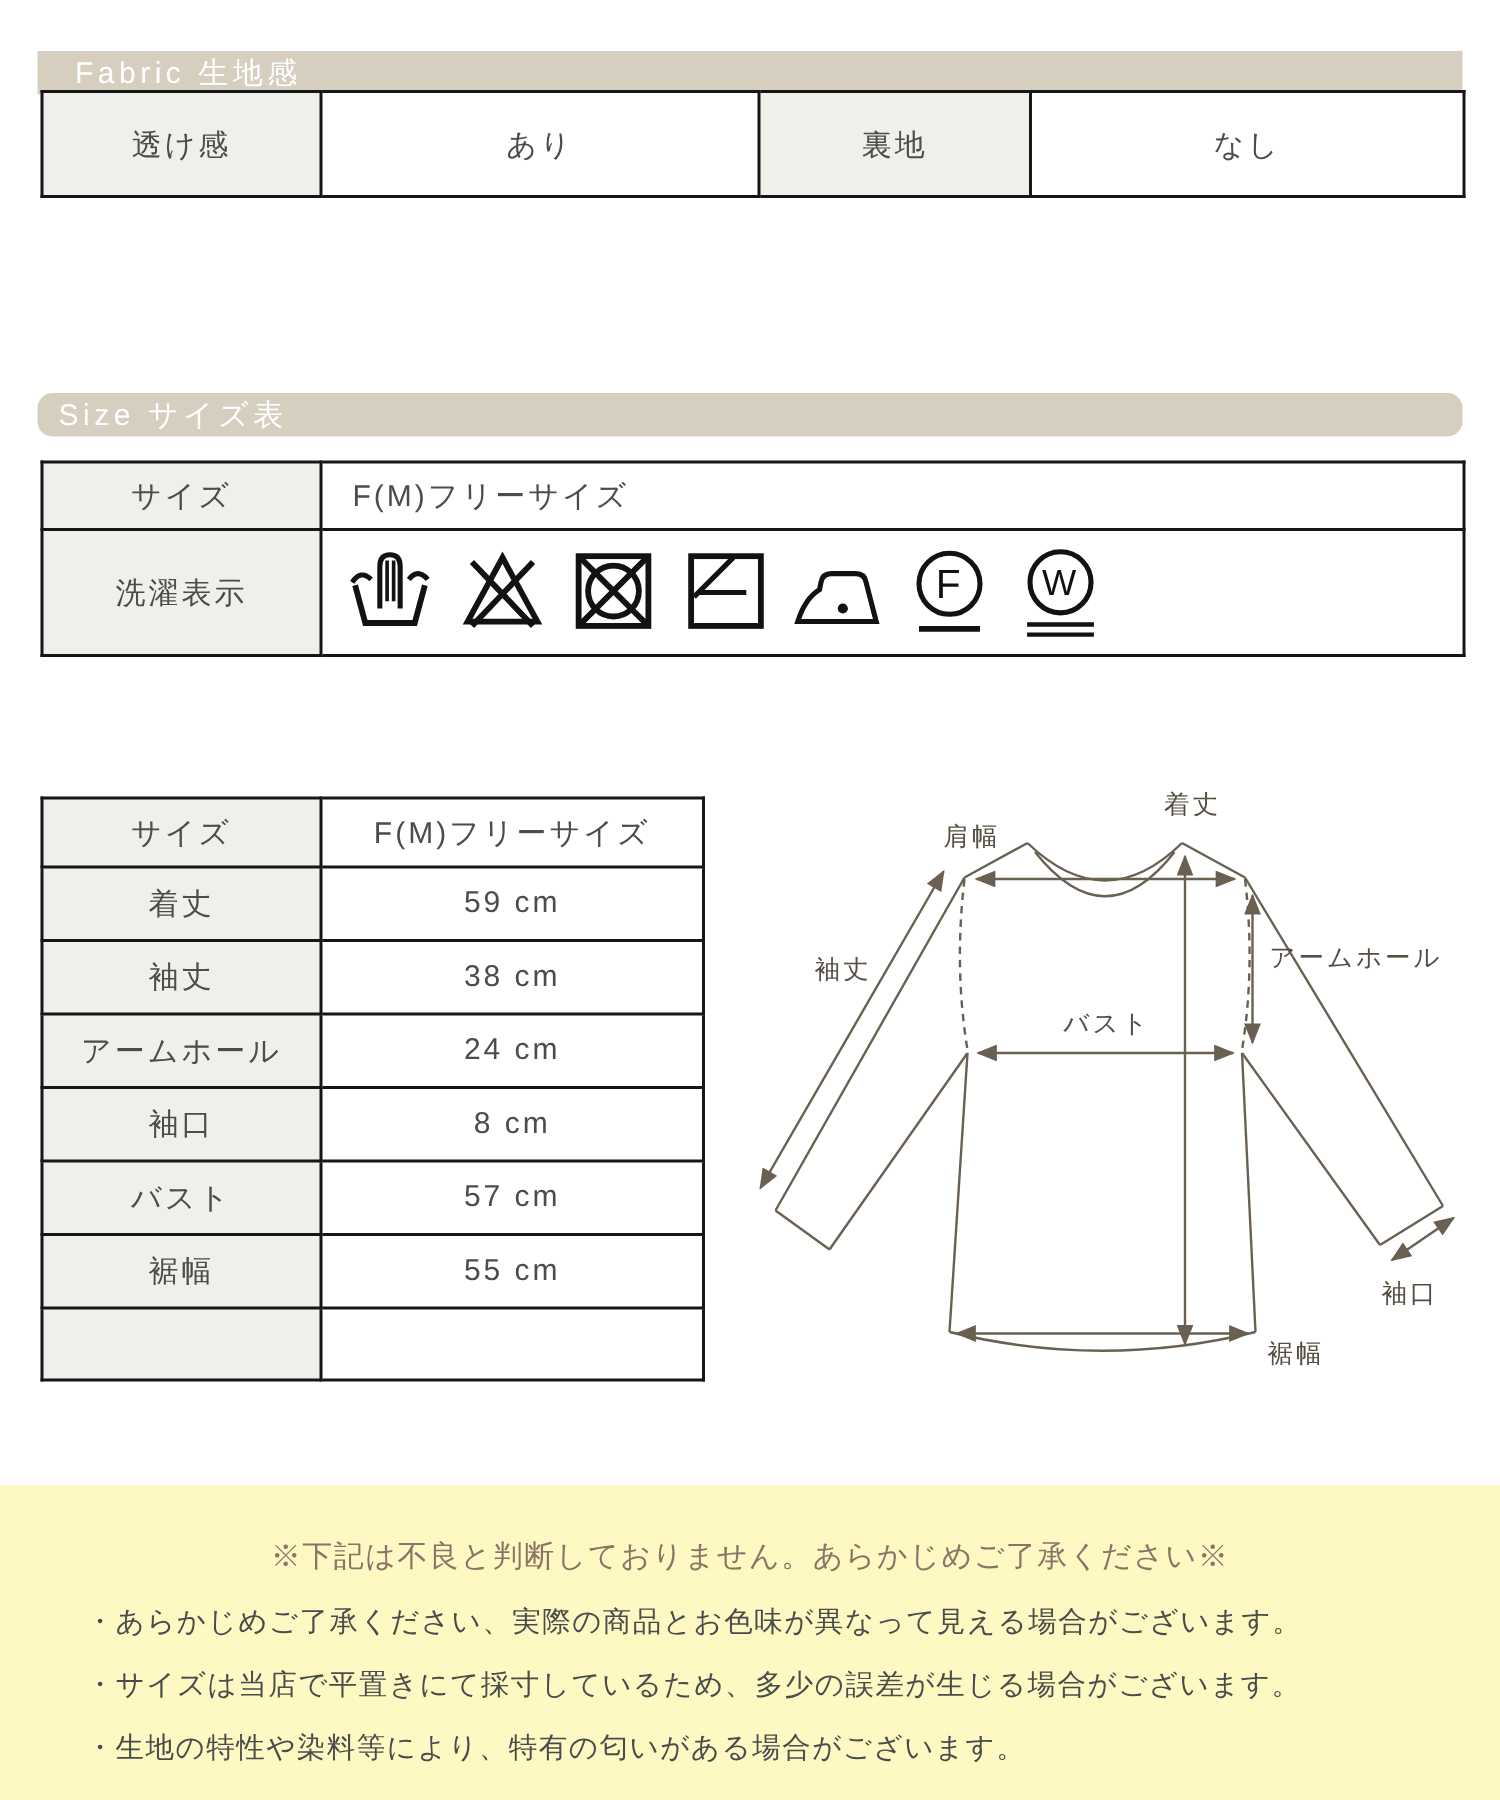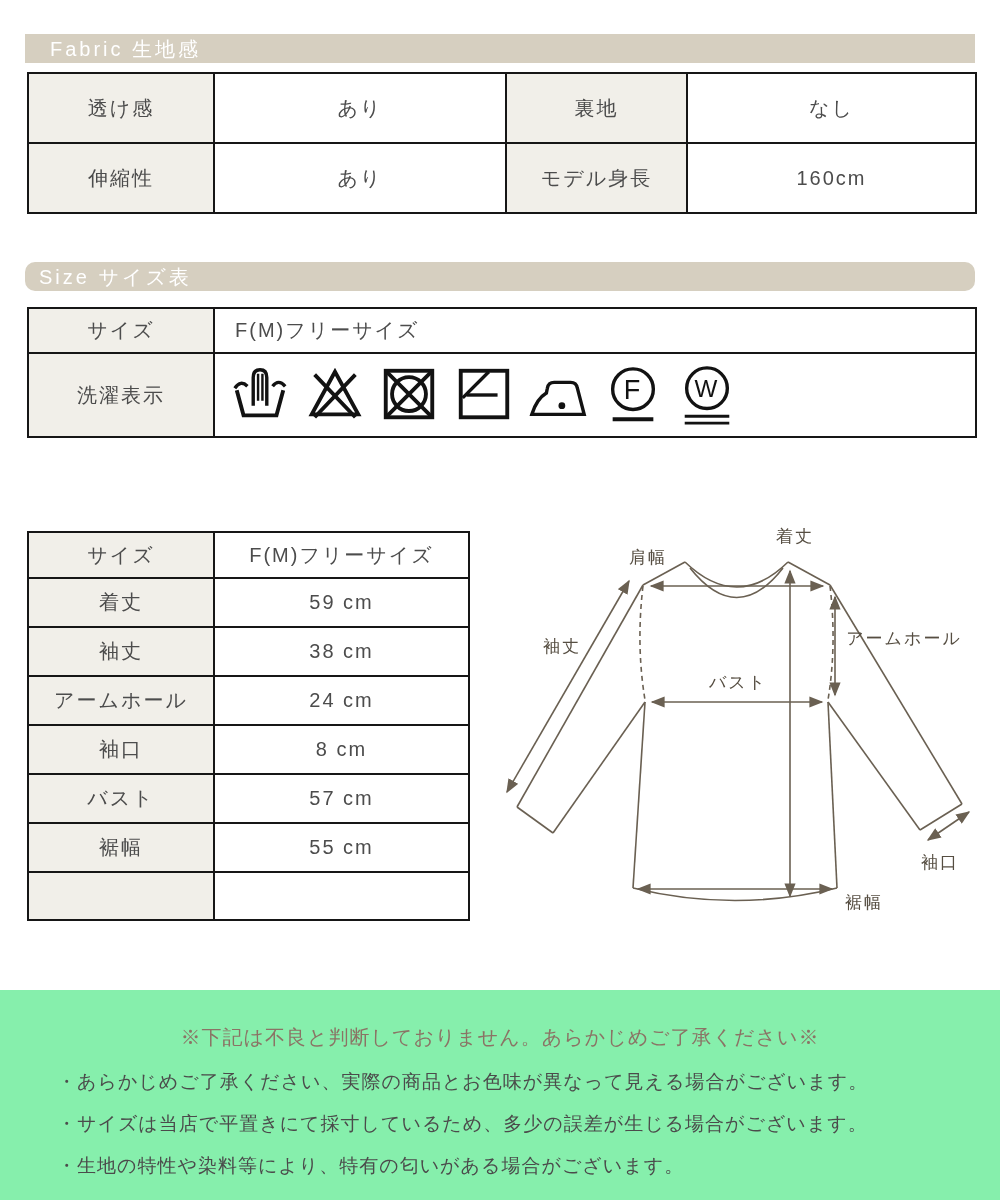--- a/index.html
+++ b/index.html
@@ -6,30 +6,30 @@
   .page{position:relative;width:1000px;height:1200px;background:#ffffff;overflow:hidden;
         font-family:"Liberation Sans",sans-serif;color:#4c4c4c;}
   .bar{position:absolute;left:25px;width:950px;height:29px;background:#d6cfc0;color:#ffffff;
        font-size:20px;letter-spacing:3px;line-height:30px;padding-left:14px;box-sizing:border-box;}
   #fabric-bar{top:34px;padding-left:25px;}
   #size-bar{top:262px;border-radius:10px;}
   table{position:absolute;border-collapse:collapse;table-layout:fixed;background:#ffffff;}
   td{border:2px solid #161616;font-size:20px;letter-spacing:2px;text-align:center;
      vertical-align:middle;padding:0;color:#4c4c4c;}
   td.h{background:#f1efe9;}
-  #fabric-table{top:72px;left:27px;width:948px;}
+  #fabric-table{top:60px;left:27px;width:948px;}
   #fabric-table tr{height:70px;}
   #size-table{top:307px;left:27px;width:948px;}
   .v-left{text-align:left;padding-left:20px;}
   .icons-cell{text-align:left;padding-left:14px;}
   .icons-cell svg{display:inline-block;vertical-align:middle;margin-right:5px;}
   #meas-table{top:531px;left:27px;width:441px;}
   .diagram{position:absolute;left:470px;top:500px;}
   .diagram text{font-size:17px;letter-spacing:2px;fill:#564e42;}
-  .notes{position:absolute;left:0;top:990px;width:1000px;height:210px;background:#86efac;box-sizing:border-box;padding-top:34px;}
+  .notes{position:absolute;left:0;top:990px;width:1000px;height:210px;background:#fef9c3;box-sizing:border-box;padding-top:34px;}
   .notes-title{text-align:center;color:#8b7365;font-size:20px;letter-spacing:1px;}
   .note-item{margin:19px 0 0 57px;font-size:19px;letter-spacing:1px;color:#4b4b4b;line-height:23px;}
   .note-item:first-of-type{margin-top:27px;}
   .lsvg{stroke:#121212;fill:none;}
   .lsvg text{stroke:none;fill:#121212;font-family:"Liberation Sans",sans-serif;}
 </style>
 </head>
 <body>
 
 <div class="page">
@@ -42,26 +42,20 @@
         <col style="width:292px">
         <col style="width:181px">
         <col style="width:289px">
       </colgroup>
     <tbody>
         <tr>
       <td class="h">透け感</td>
       <td>あり</td>
       <td class="h">裏地</td>
       <td>なし</td>
-    </tr>
-    <tr>
-      <td class="h">伸縮性</td>
-      <td>あり</td>
-      <td class="h">モデル身長</td>
-      <td>160cm</td>
     </tr>
   </tbody>
     </table>
 
   <div class="bar" id="size-bar">Size サイズ表</div>
 
   <table id="size-table">
     <colgroup>
         <col style="width:186px">
         <col style="width:762px">

